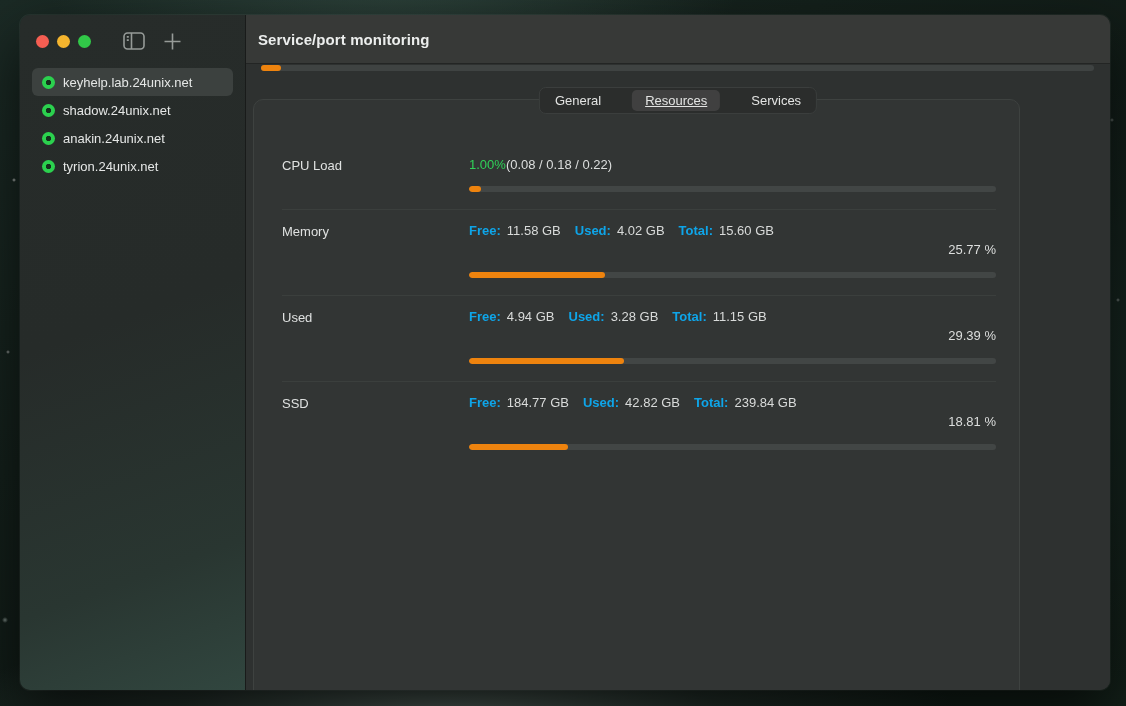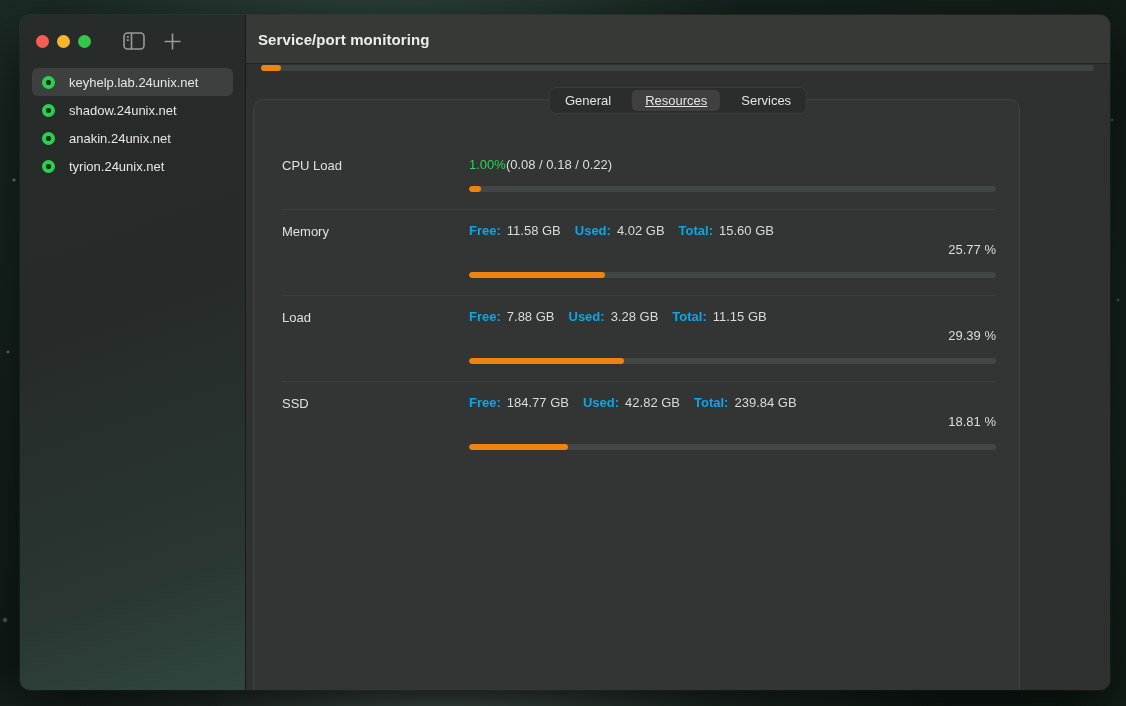--- a/index.html
+++ b/index.html
@@ -35,21 +35,21 @@
   .sidebar-header { height:52px; display:flex; align-items:center; padding-left:16px; }
   .traffic { display:flex; gap:8px; align-items:center; }
   .tl { width:13px; height:13px; border-radius:50%; }
   .tl.red { background:#f55e52; }
   .tl.yellow { background:#f5b52e; }
   .tl.green { background:#31c848; }
   .sb-tools { display:flex; align-items:center; gap:18px; margin-left:32px; }
   .tool-icon { color:#969b98; display:flex; align-items:center; }
   .server-list { padding:1px 12px; }
   .server-item {
-    height:28px; display:flex; align-items:center; gap:14px;
+    height:28px; display:flex; align-items:center; gap:8px;
     padding:12px 10px; border-radius:6px; color:#e5e7e6; font-size:13px;
     white-space:nowrap; cursor:default;
   }
   .server-item.selected { background:#3c413f; }
   .status-dot {
     width:13px; height:13px; border-radius:50%; flex:0 0 13px;
     background:radial-gradient(circle at 50% 50%, #15301d 0 2.6px, #2bd14e 2.9px 100%);
   }
 
   
@@ -66,21 +66,21 @@
   
   .sliver-track {
     position:absolute; top:1px; left:15px; width:833px; height:6px;
     border-radius:3px; background:#3f4342;
   }
   .sliver-fill { width:20px; height:6px; border-radius:3px; background:#ee830e; }
 
   
   .seg-control {
     position:absolute; top:23px; left:50%; transform:translateX(-50%);
-    display:flex; align-items:center; gap:8px;
+    display:flex; align-items:center; gap:18px;
     background:#2b2d2c; border:1px solid #3b3e3d; border-radius:7px;
     padding:2px; z-index:3;
   }
   .seg-item {
     border:none; background:transparent; color:#e3e4e3; font-size:13px;
     font-family:inherit; padding:3px 13px; border-radius:5px; cursor:default;
   }
   .seg-item.selected { background:#404040;text-decoration:underline; }
 
   
@@ -202,25 +202,25 @@
             <div class="pct-line">25.77 %</div>
             <div class="bar">
               <div class="bar-fill" style="width: 25.77%;"></div>
             </div>
           </div>
         </div>
 
         <hr class="row-divider">
 
         <div class="res-row">
-          <div class="row-label">Load</div>
+          <div class="row-label">Used</div>
           <div class="row-body">
             <div class="stat-line">
               <span class="stat-key">Free:</span>
-              <span class="stat-val">7.88 GB</span>
+              <span class="stat-val">4.94 GB</span>
               <span class="stat-key">Used:</span>
               <span class="stat-val">3.28 GB</span>
               <span class="stat-key">Total:</span>
               <span class="stat-val">11.15 GB</span>
             </div>
             <div class="pct-line">29.39 %</div>
             <div class="bar">
               <div class="bar-fill" style="width: 29.39%;"></div>
             </div>
           </div>

